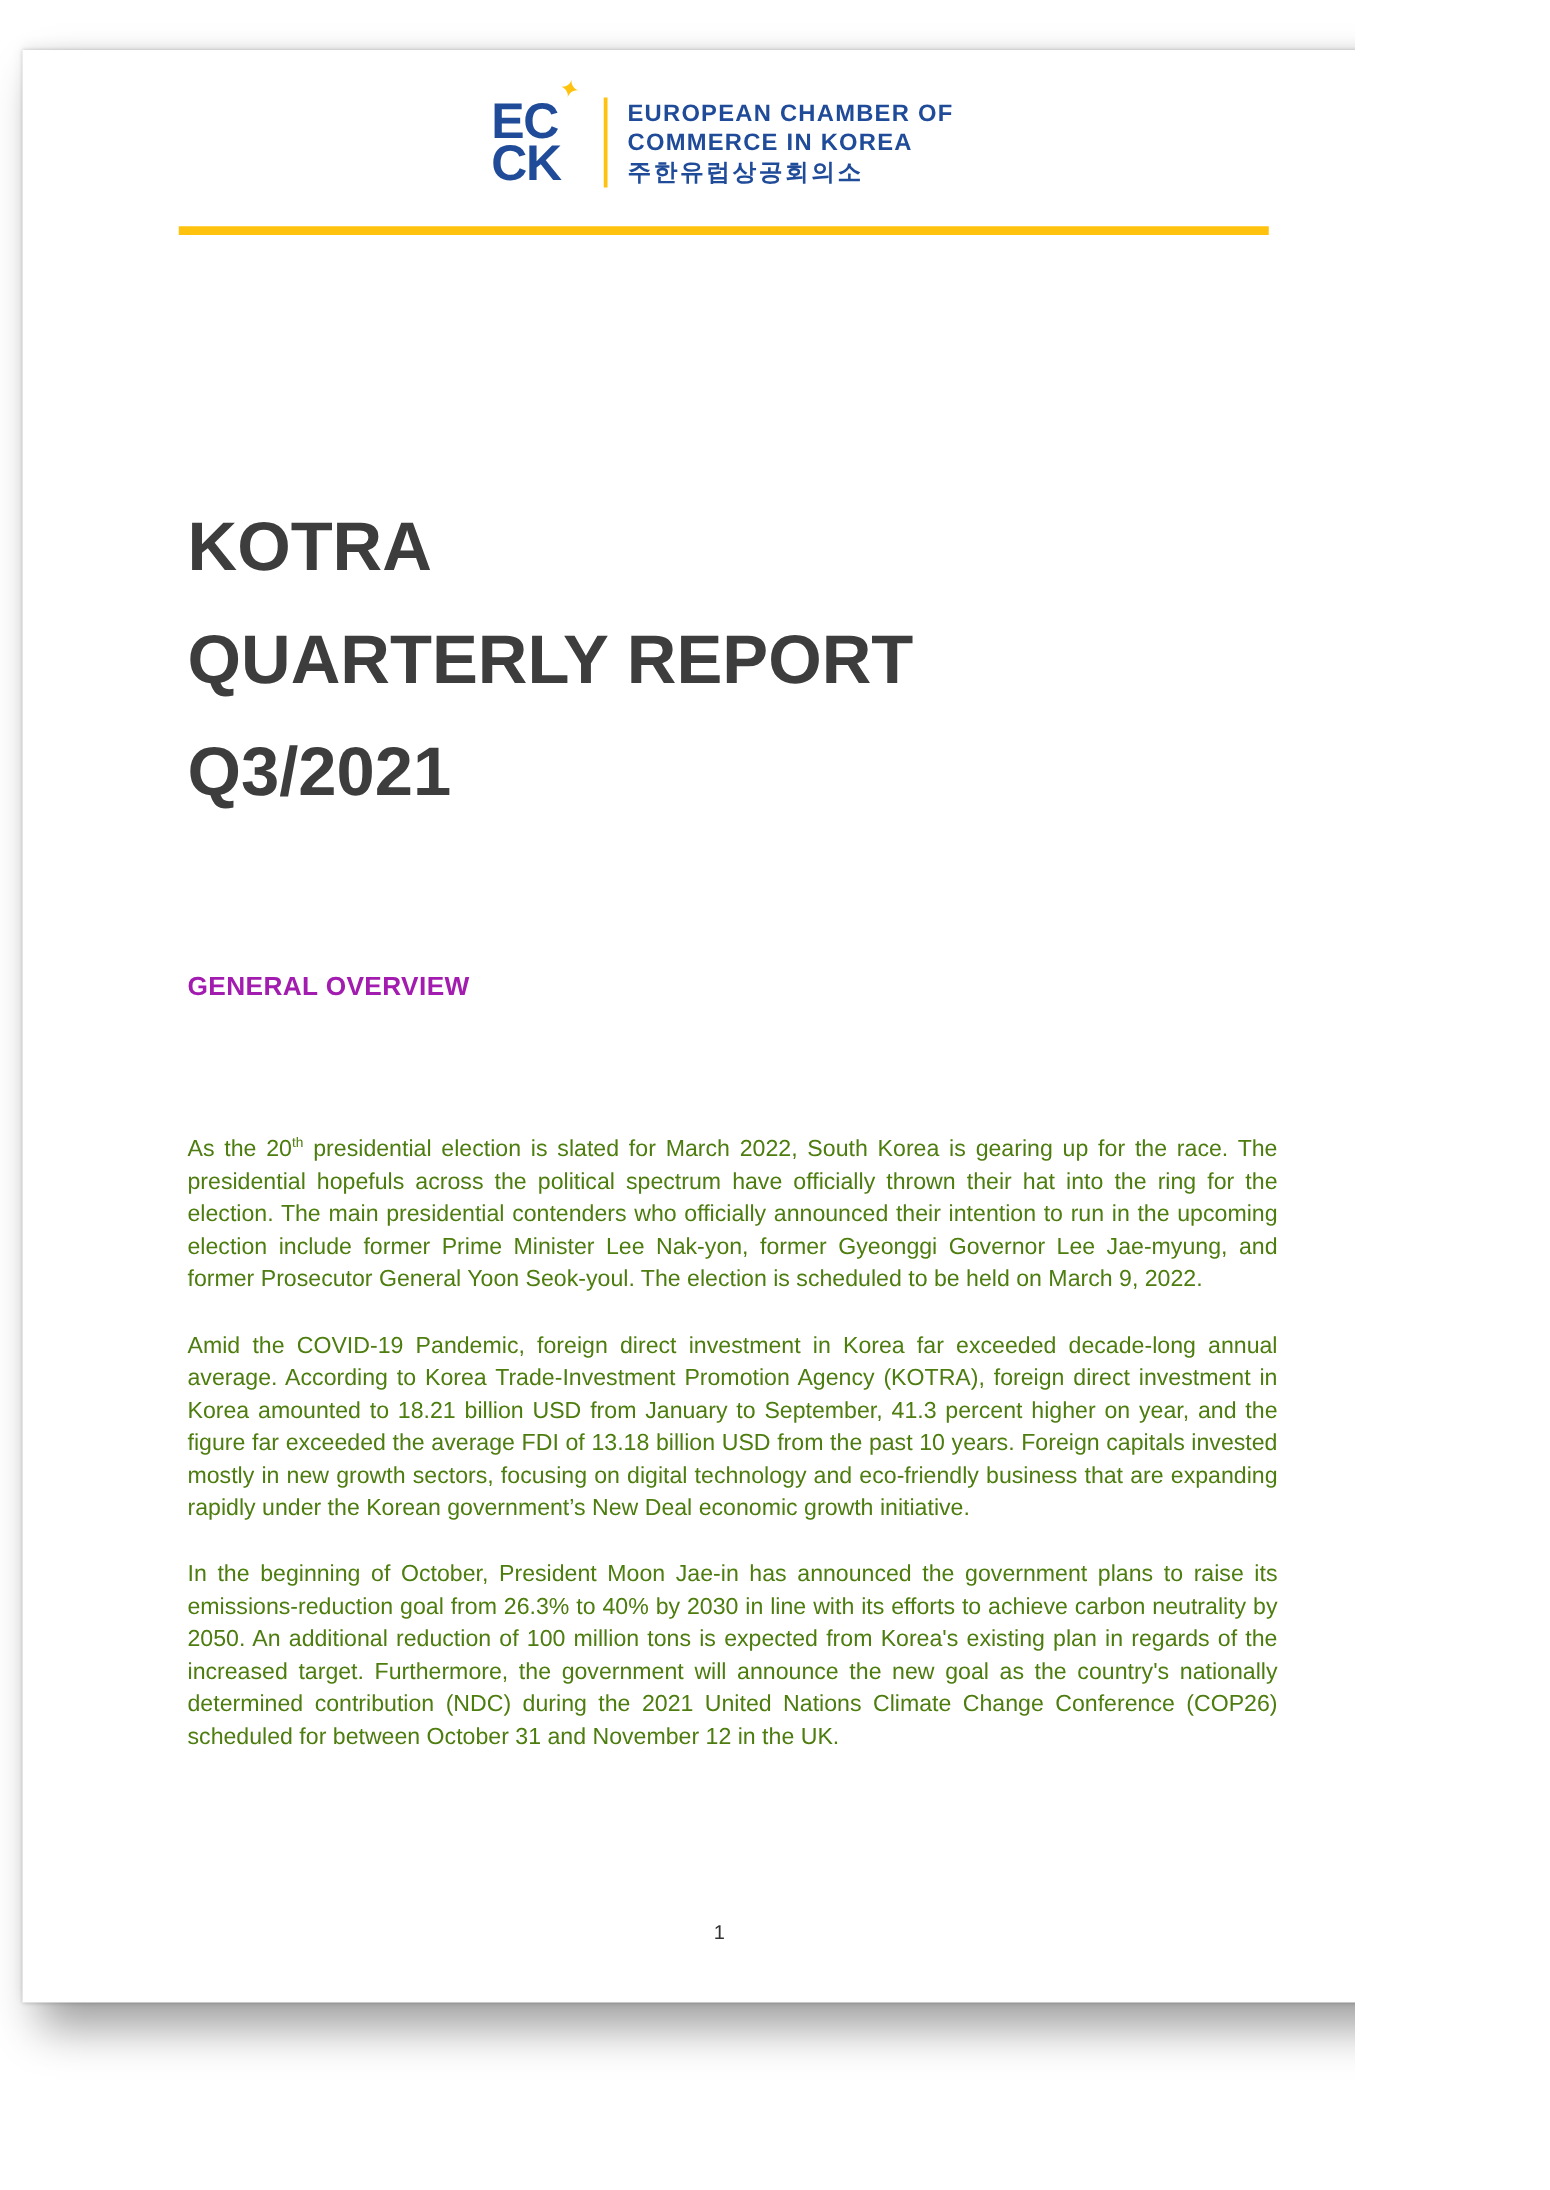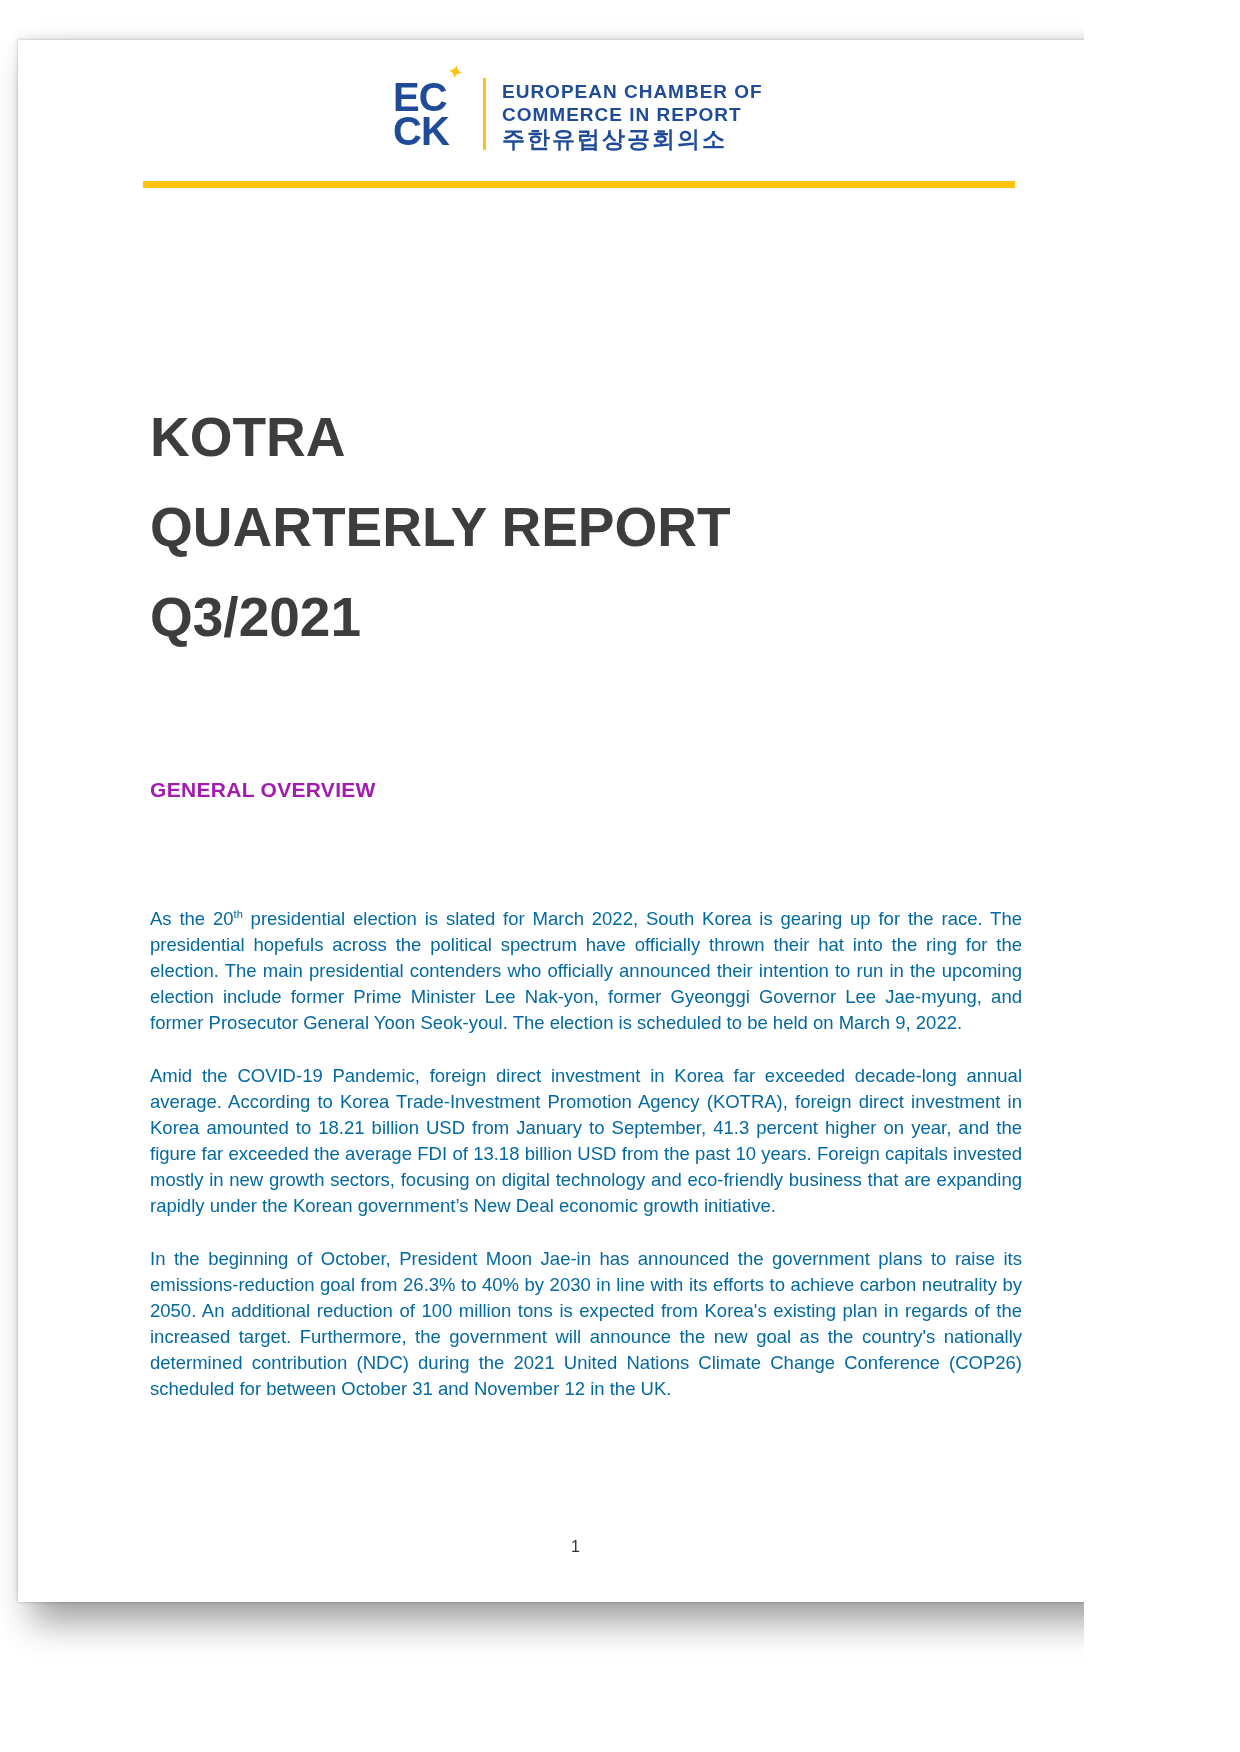--- a/index.html
+++ b/index.html
@@ -55,21 +55,21 @@
     color: #1F4B99;
   }
   .wm-en {
     font-weight: 700;
     font-size: 19px;
     line-height: 23px;
     letter-spacing: 1px;
   }
   .wm-kr {
     font-weight: 700;
-    font-size: 23px;
+    font-size: 19px;
     line-height: 22px;
     margin-top: 2px;
     letter-spacing: 2px;
   }
 
   .yellow-rule {
     position: absolute;
     left: 125px; top: 141px;
     width: 872px; height: 7px;
     background: #FFC20E;
@@ -97,21 +97,21 @@
     font-weight: 700;
     font-size: 21px;
     letter-spacing: 0.3px;
   }
 
   
   .body-text {
     position: absolute;
     left: 132px; top: 866px;
     width: 872px;
-    color: #0369a1;
+    color: #4d7c0f;
     font-size: 18.5px;
     line-height: 26px;
     text-align: justify;
   }
   .body-text p { margin: 0 0 27px 0; }
   .body-text sup {
     font-size: 11px;
     line-height: 0;
     vertical-align: super;
   }
@@ -132,21 +132,21 @@
   <div class="page">
 
     <div class="ecck-mark">
       <span>EC</span>
       <span>CK</span>
     </div>
     <div class="logo-star">✦</div>
     <div class="logo-divider"></div>
     <div class="wordmark">
       <div class="wm-en">EUROPEAN CHAMBER OF</div>
-      <div class="wm-en">COMMERCE IN REPORT</div>
+      <div class="wm-en">COMMERCE IN KOREA</div>
       <div class="wm-kr">주한유럽상공회의소</div>
     </div>
 
     <div class="yellow-rule"></div>
 
     <h1 class="doc-title">
       <span>KOTRA</span>
       <span>QUARTERLY REPORT</span>
       <span>Q3/2021</span>
     </h1>

